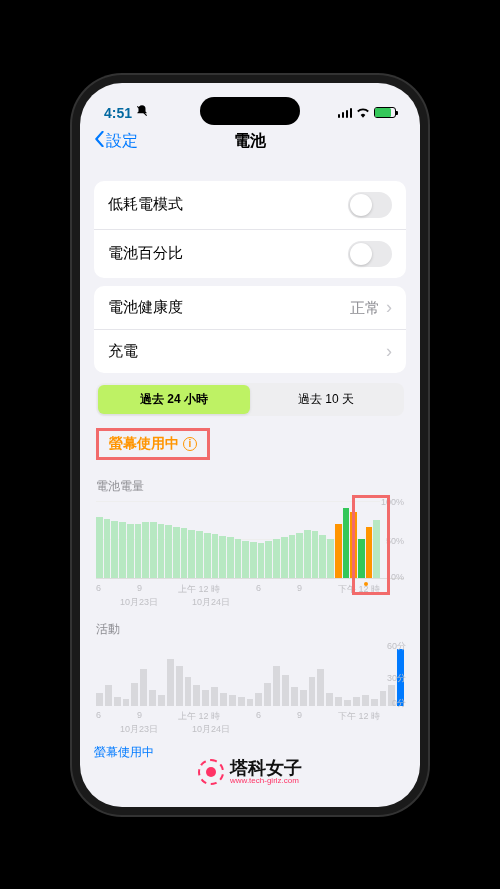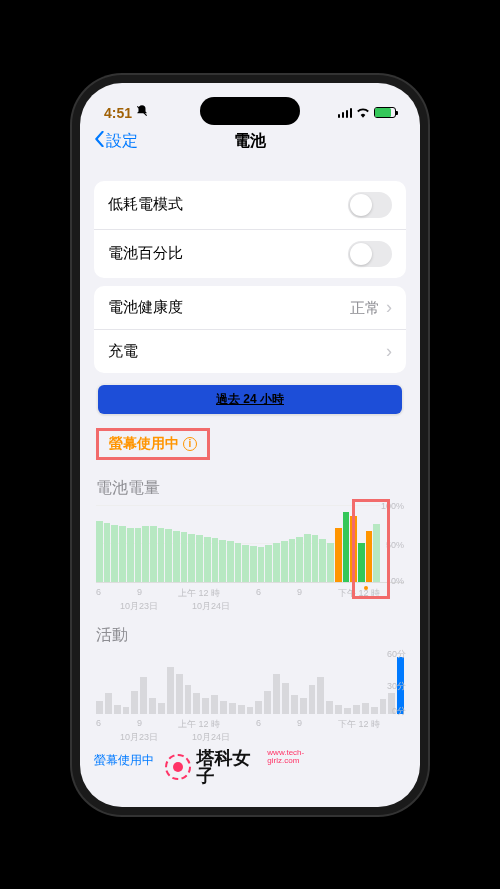--- a/index.html
+++ b/index.html
@@ -41,21 +41,21 @@
       z-index: 20;
     }
     .status-bar {
       height: 48px;
       display: flex;
       justify-content: space-between;
       align-items: center;
       padding: 12px 24px 0;
       font-size: 14px;
       font-weight: 600;
-      color: #a16207;
+      color: #0369a1;
     }
     .status-left { display: flex; align-items: center; gap: 3px; }
     .status-right { display: flex; align-items: center; gap: 4px; }
     .signal-bars { display: flex; align-items: flex-end; gap: 1.5px; height: 10px; }
     .bar { width: 2.5px; background: #000; border-radius: 1px; }
     .bar:nth-child(1){height:4px} .bar:nth-child(2){height:6px} .bar:nth-child(3){height:8px} .bar:nth-child(4){height:10px}
     .battery-icon {
       width: 22px; height: 11px; border: 1px solid #000; border-radius: 3px; position: relative;
     }
     .battery-icon::after { content:''; position:absolute; right:-3px; top:3px; width:2px; height:4px; background:#000; border-radius:0 1px 1px 0; }
@@ -112,24 +112,23 @@
     }
     .seg-item {
       flex: 1;
       text-align: center;
       padding: 6px 0;
       font-size: 12px;
       border-radius: 6px;
       color: #000;
     }
     .seg-item.active {
-      background: #1d4ed8;
+      background: #bef264;
       font-weight: 600;
       box-shadow: 0 1px 3px rgba(0,0,0,0.1);
-      text-decoration: underline;
     }
 
     .highlight-box {
       border: 3px solid #f26b6b;
       display: inline-block;
       padding: 4px 10px;
       margin-left: 2px;
     }
     .slow-charger {
       color: #ff9500;
@@ -137,21 +136,21 @@
       font-weight: 600;
       display: flex;
       align-items: center;
       gap: 4px;
     }
     .info-icon {
       width: 14px; height: 14px; border: 1.5px solid #ff9500; border-radius: 50%; display: inline-flex; align-items: center; justify-content: center; font-size: 10px; font-weight: bold;
     }
 
     .chart-section { margin-top: 18px; padding: 0 2px; position: relative; }
-    .chart-title { font-size: 16px; color: #8e8e93; margin-bottom: 6px; }
+    .chart-title { font-size: 12px; color: #8e8e93; margin-bottom: 6px; }
     .chart-area {
       height: 78px;
       position: relative;
       border-bottom: 0.5px solid #ddd;
     }
     .chart-grid-line { position: absolute; left: 0; right: 24px; border-top: 0.5px solid #eee; }
     .chart-right-label { position: absolute; right: 0; font-size: 9px; color: #c0c0c5; }
     .bars-container {
       position: absolute;
       left: 0; right: 24px; bottom: 0; top: 0;
@@ -207,21 +206,21 @@
       gap: 6px;
       z-index: 30;
     }
     .watermark-logo {
       width: 26px; height: 26px; border: 2px dashed #ff3366; border-radius: 50%;
       display: flex; align-items: center; justify-content: center;
     }
     .watermark-logo-inner { width: 10px; height: 10px; background: #ff3366; border-radius: 50%; }
     .watermark-text { font-size: 18px; font-weight: bold; color: #111; }
     .watermark-url { font-size: 8px; color: #ff3366; }
-    .watermark-col { display: flex; line-height: 1; }
+    .watermark-col { display: flex; flex-direction: column; line-height: 1; }
   </style>
 </head>
 <body>
 
 <div class="phone-frame">
   <div class="phone-screen">
     <div class="notch"></div>
 
     <div class="status-bar">
       <div class="status-left">
@@ -285,20 +284,21 @@
           </span>
         </div>
         <div class="cell">
           <span>充電</span>
           <span class="chevron">›</span>
         </div>
       </div>
 
       <div class="seg-control">
         <div class="seg-item active">過去 24 小時</div>
+        <div class="seg-item">過去 10 天</div>
       </div>
 
       <div class="highlight-box">
         <div class="slow-charger">
           <span>螢幕使用中</span>
           <span class="info-icon">i</span>
         </div>
       </div>
 
       <div class="chart-section">

